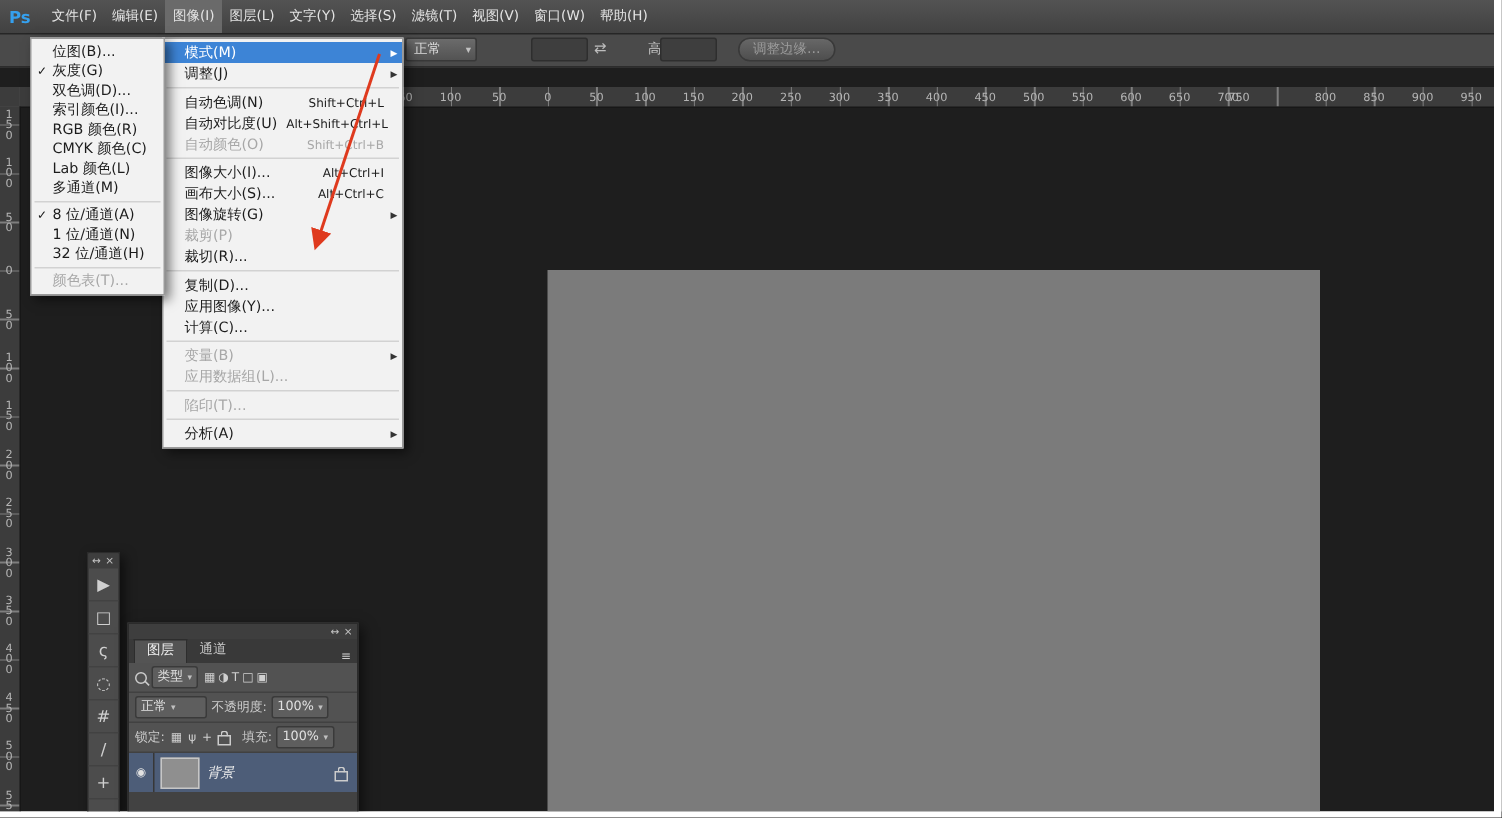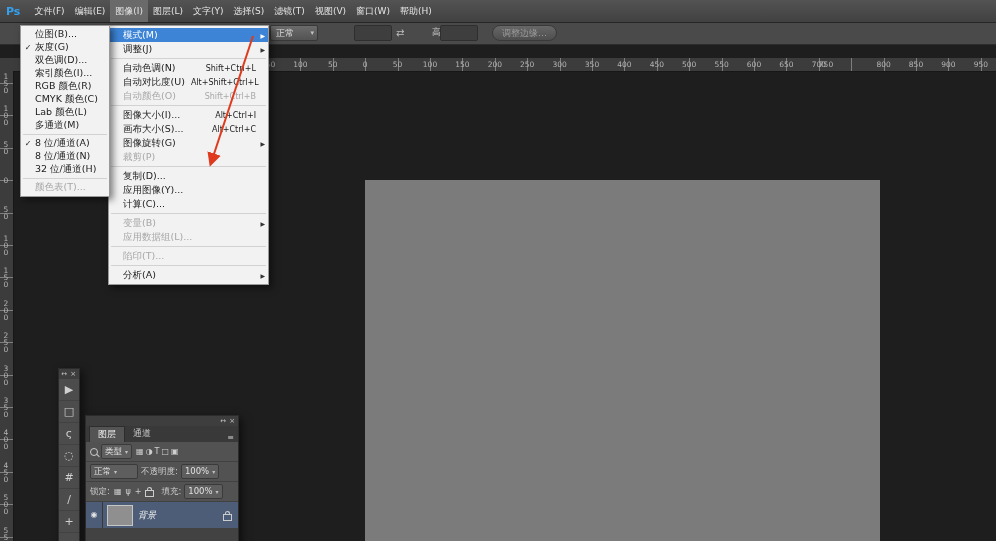--- a/index.html
+++ b/index.html
@@ -404,20 +404,26 @@
           <span class="c-arr"></span>
         </div>
 
         <div class="mi dis">
           <span class="c-chk"></span>
           <span class="lbl">裁剪(P)</span>
           <span class="sc"></span>
           <span class="c-arr"></span>
         </div>
 
+        <div class="mi">
+          <span class="c-chk"></span>
+          <span class="lbl">裁切(R)...</span>
+          <span class="sc"></span>
+          <span class="c-arr"></span>
+        </div>
 
 
         <div class="mi sep">
           
           
           
           
         </div>
 
         <div class="mi">
@@ -560,21 +566,21 @@
 
         <div class="mi checked">
           <span class="c-chk"></span>
           <span class="lbl">8 位/通道(A)</span>
           <span class="sc"></span>
           <span class="c-arr"></span>
         </div>
 
         <div class="mi">
           <span class="c-chk"></span>
-          <span class="lbl">8 位/通道(N)</span>
+          <span class="lbl">1 位/通道(N)</span>
           <span class="sc"></span>
           <span class="c-arr"></span>
         </div>
 
         <div class="mi">
           <span class="c-chk"></span>
           <span class="lbl">32 位/通道(H)</span>
           <span class="sc"></span>
           <span class="c-arr"></span>
         </div>

